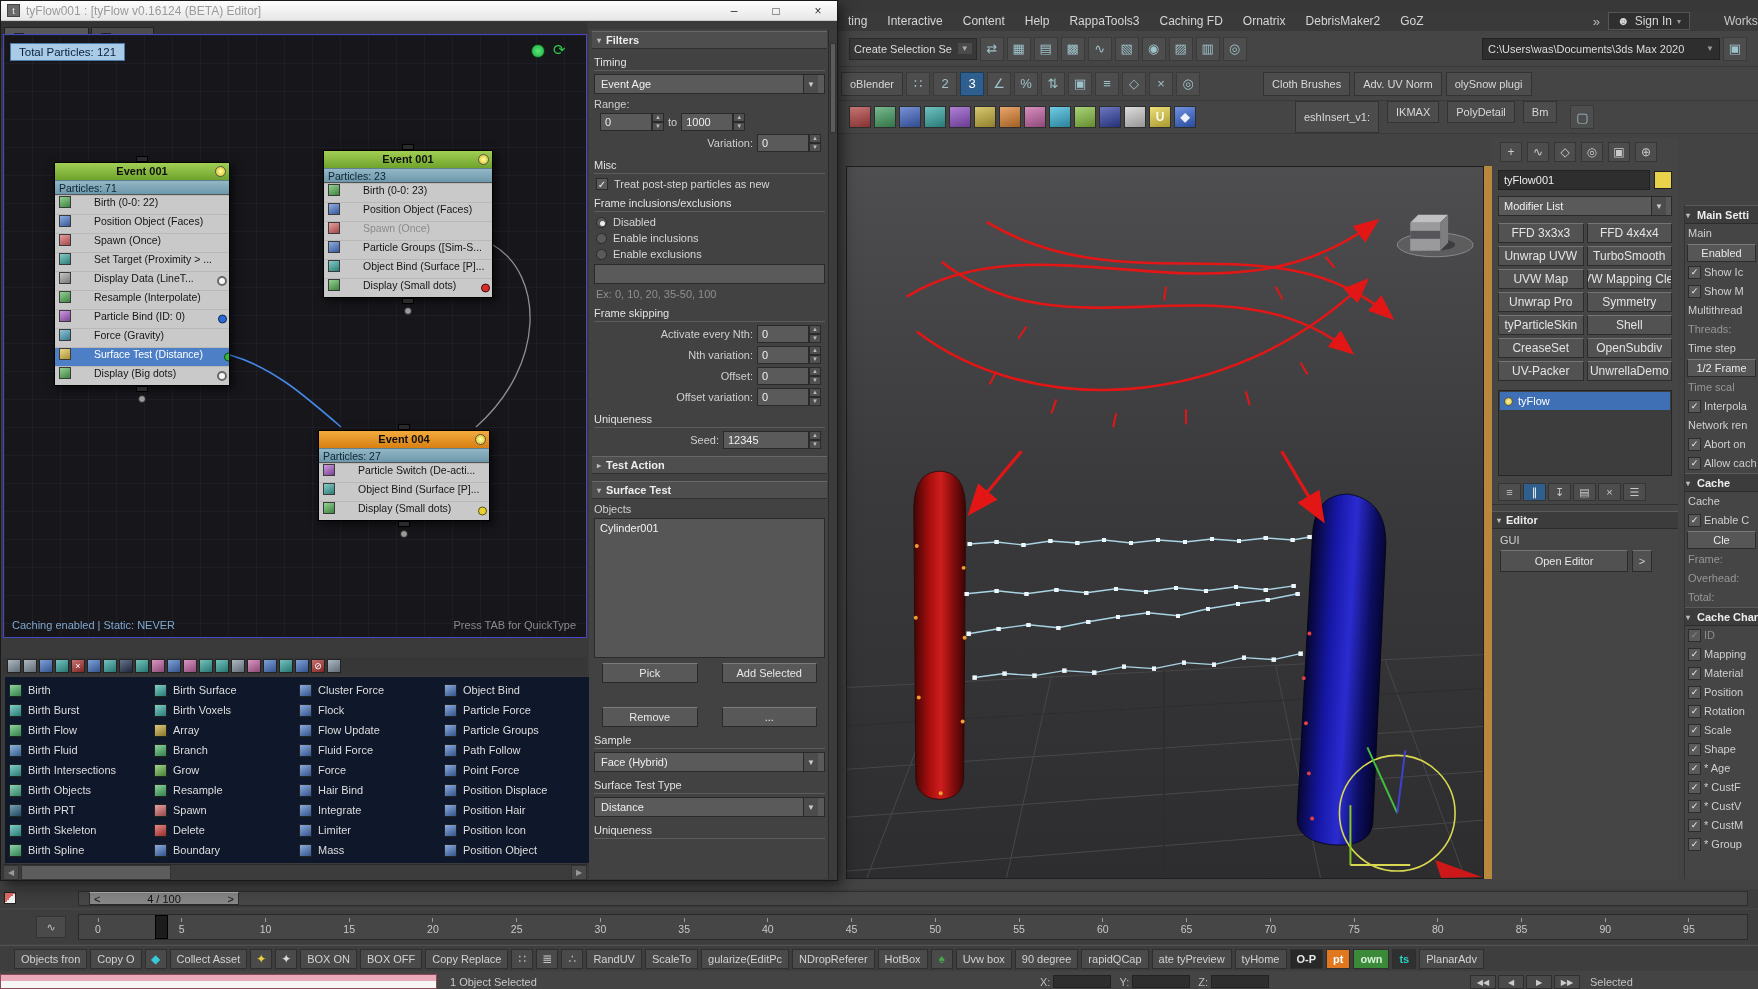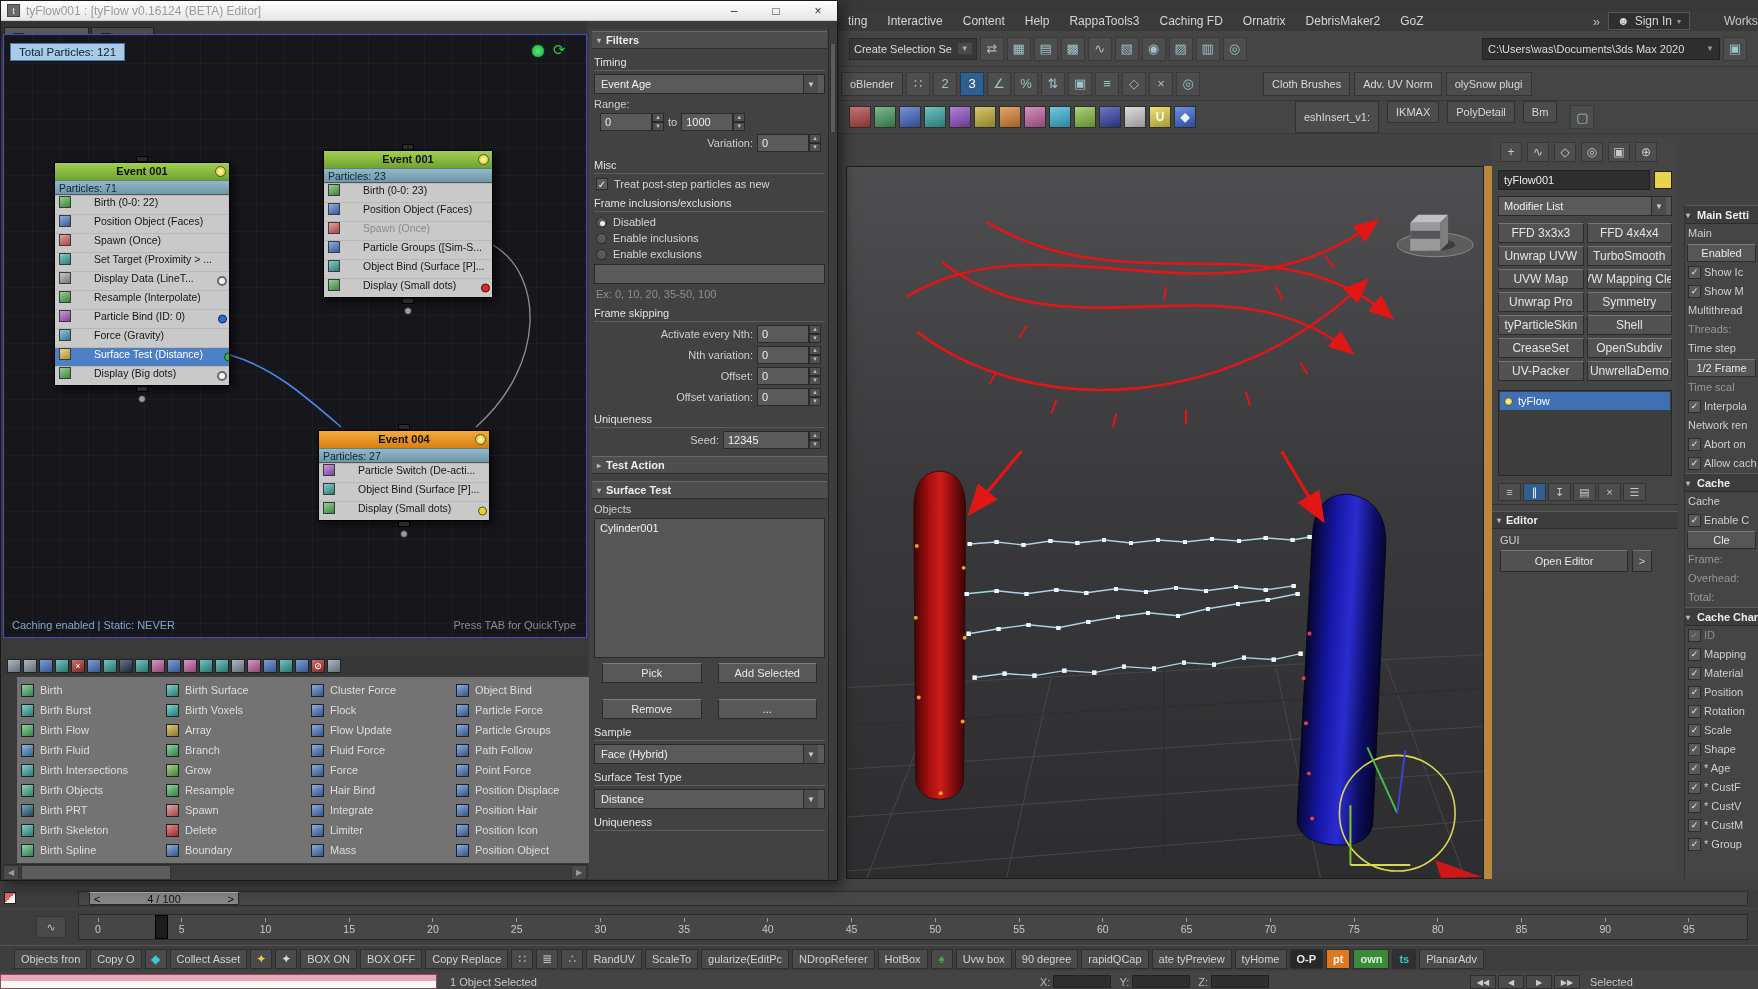--- a/index.html
+++ b/index.html
@@ -137,21 +137,21 @@
 .op-dot.dot-yellow{display:block;background:#e8d22e;border:1px solid #5a5210}
 .op-dot.dot-blue{display:block;background:#2a6ad8;border:1px solid #102a50}
 .op-dot.dot-green{display:block;background:#35b83a;border:1px solid #0e4a12;right:-4px}
 .op-dot.dot-hollow{display:block;background:#f4f4f4;border:2px solid #6a6a6a;width:10px;height:10px}
 .nub{position:absolute;left:50%;transform:translateX(-50%);width:12px;height:6px;background:#2a2a2a;border:1px solid #000}
 .nub.nt{top:-7px}.nub.nb{bottom:-7px}
 .nubdot{position:absolute;left:50%;transform:translateX(-50%);bottom:-18px;width:8px;height:8px;border-radius:50%;background:#9a9a9a;border:1px solid #222}
 
 .edtools{position:absolute;left:2px;top:656px;width:584px;height:18px;background:#373737;display:flex;align-items:center;gap:2px;padding:0 4px}
 .eico{width:14px;height:14px;border:1px solid #222;background-image:linear-gradient(150deg,rgba(255,255,255,.3),rgba(0,0,0,.3));color:#fff;font-size:9px;display:flex;align-items:center;justify-content:center;flex:none}
-.depot{position:absolute;left:16px;top:676px;width:584px;height:186px;background:#737373;display:flex;padding:3px 0 0 4px}
+.depot{position:absolute;left:4px;top:676px;width:584px;height:186px;background:#0f172a;display:flex;padding:3px 0 0 4px}
 .depot-col{width:146px}
 .ditem{height:20px;display:flex;align-items:center;gap:6px;color:#dedede;font-size:11px;white-space:nowrap;overflow:hidden}
 .dico{width:13px;height:13px;border:1px solid #222;background-image:linear-gradient(150deg,rgba(255,255,255,.38),rgba(0,0,0,.3));flex:none}
 .hscroll{position:absolute;left:2px;top:863px;width:584px;height:16px;background:#3c3c3c;border-top:1px solid #2a2a2a;display:flex}
 .harrow{width:16px;height:15px;background:#4a4a4a;border:1px solid #333;color:#999;font-size:8px;display:flex;align-items:center;justify-content:center}
 .hthumb{width:150px;height:15px;background:#5c5c5c;border:1px solid #333;margin-left:2px}
 .hfill{flex:1}
 .vscroll{position:absolute;right:0;top:28px;bottom:1px;width:9px;background:#3c3c3c;border-left:1px solid #2a2a2a}
 .vthumb{position:absolute;left:1px;right:1px;top:14px;height:90px;background:#5c5c5c;border:1px solid #333}
 
@@ -169,21 +169,21 @@
 .spin-v.wide{min-width:86px}
 .spin-b{width:12px;display:flex;flex-direction:column}
 .spin-b i{flex:1;background:#505050;border:1px solid #2a2a2a;font-size:6px;line-height:7px;color:#bbb;text-align:center;font-style:normal}
 .dd{height:20px;background:#5a5a5a;border:1px solid #2a2a2a;display:flex;align-items:center;padding:0 6px;color:#efefef;margin:3px 2px}
 .chkrow,.radrow{display:flex;align-items:center;gap:6px;margin:4px 4px;color:#d6d6d6}
 .cbox{width:12px;height:12px;background:#5a5a5a;border:1px solid #2a2a2a;color:#f2f2f2;font-size:10px;line-height:11px;text-align:center;flex:none}
 .rdot{width:11px;height:11px;border-radius:50%;background:#5a5a5a;border:1px solid #2a2a2a;position:relative;flex:none}
 .rdot.sel::after{content:"";position:absolute;left:3px;top:3px;width:5px;height:5px;border-radius:50%;background:#ededed}
 .tin{background:#5a5a5a;border:1px solid #2a2a2a;height:20px;margin:4px 2px}
 .lbox{background:#565656;border:1px solid #2a2a2a;height:140px;margin:3px 2px;padding:3px 5px;color:#f2f2f2}
-.btnrow{display:grid;grid-template-columns:1fr 1fr;gap:16px;margin:5px 10px}
+.btnrow{display:grid;grid-template-columns:1fr 1fr;gap:24px;margin:5px 10px}
 .pbtn{height:20px;background:#585858;border:1px solid #2a2a2a;border-top-color:#7c7c7c;color:#e8e8e8;display:flex;align-items:center;justify-content:center}
 </style>
 </head>
 <body>
 
 <div id="root">
 
   <div class="mx-titlestrip"></div>
 
   <div class="menubar">

